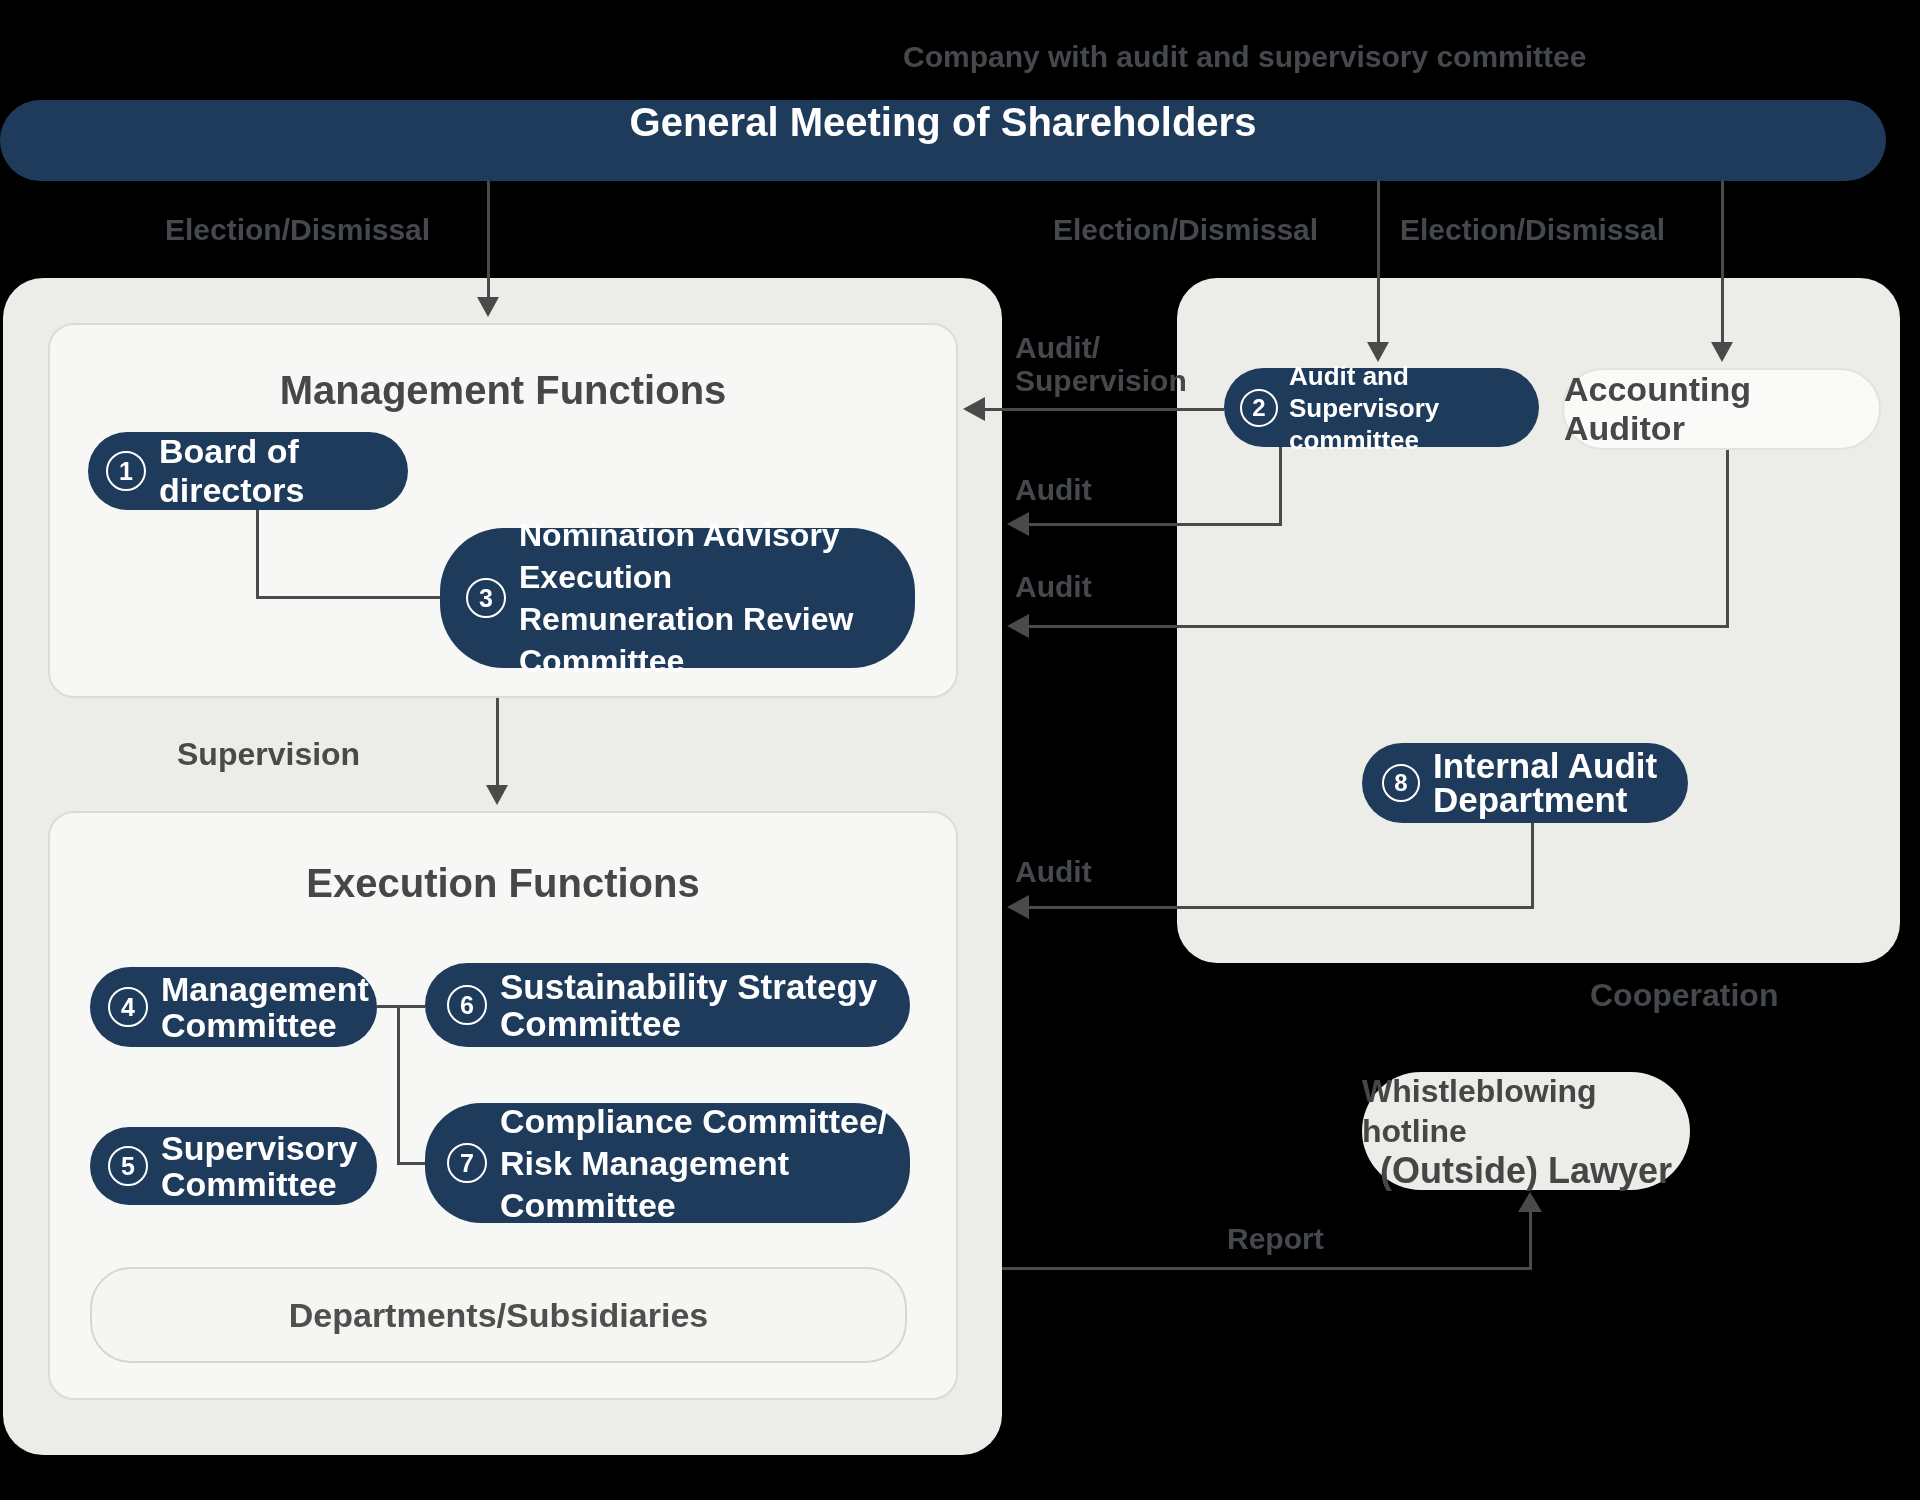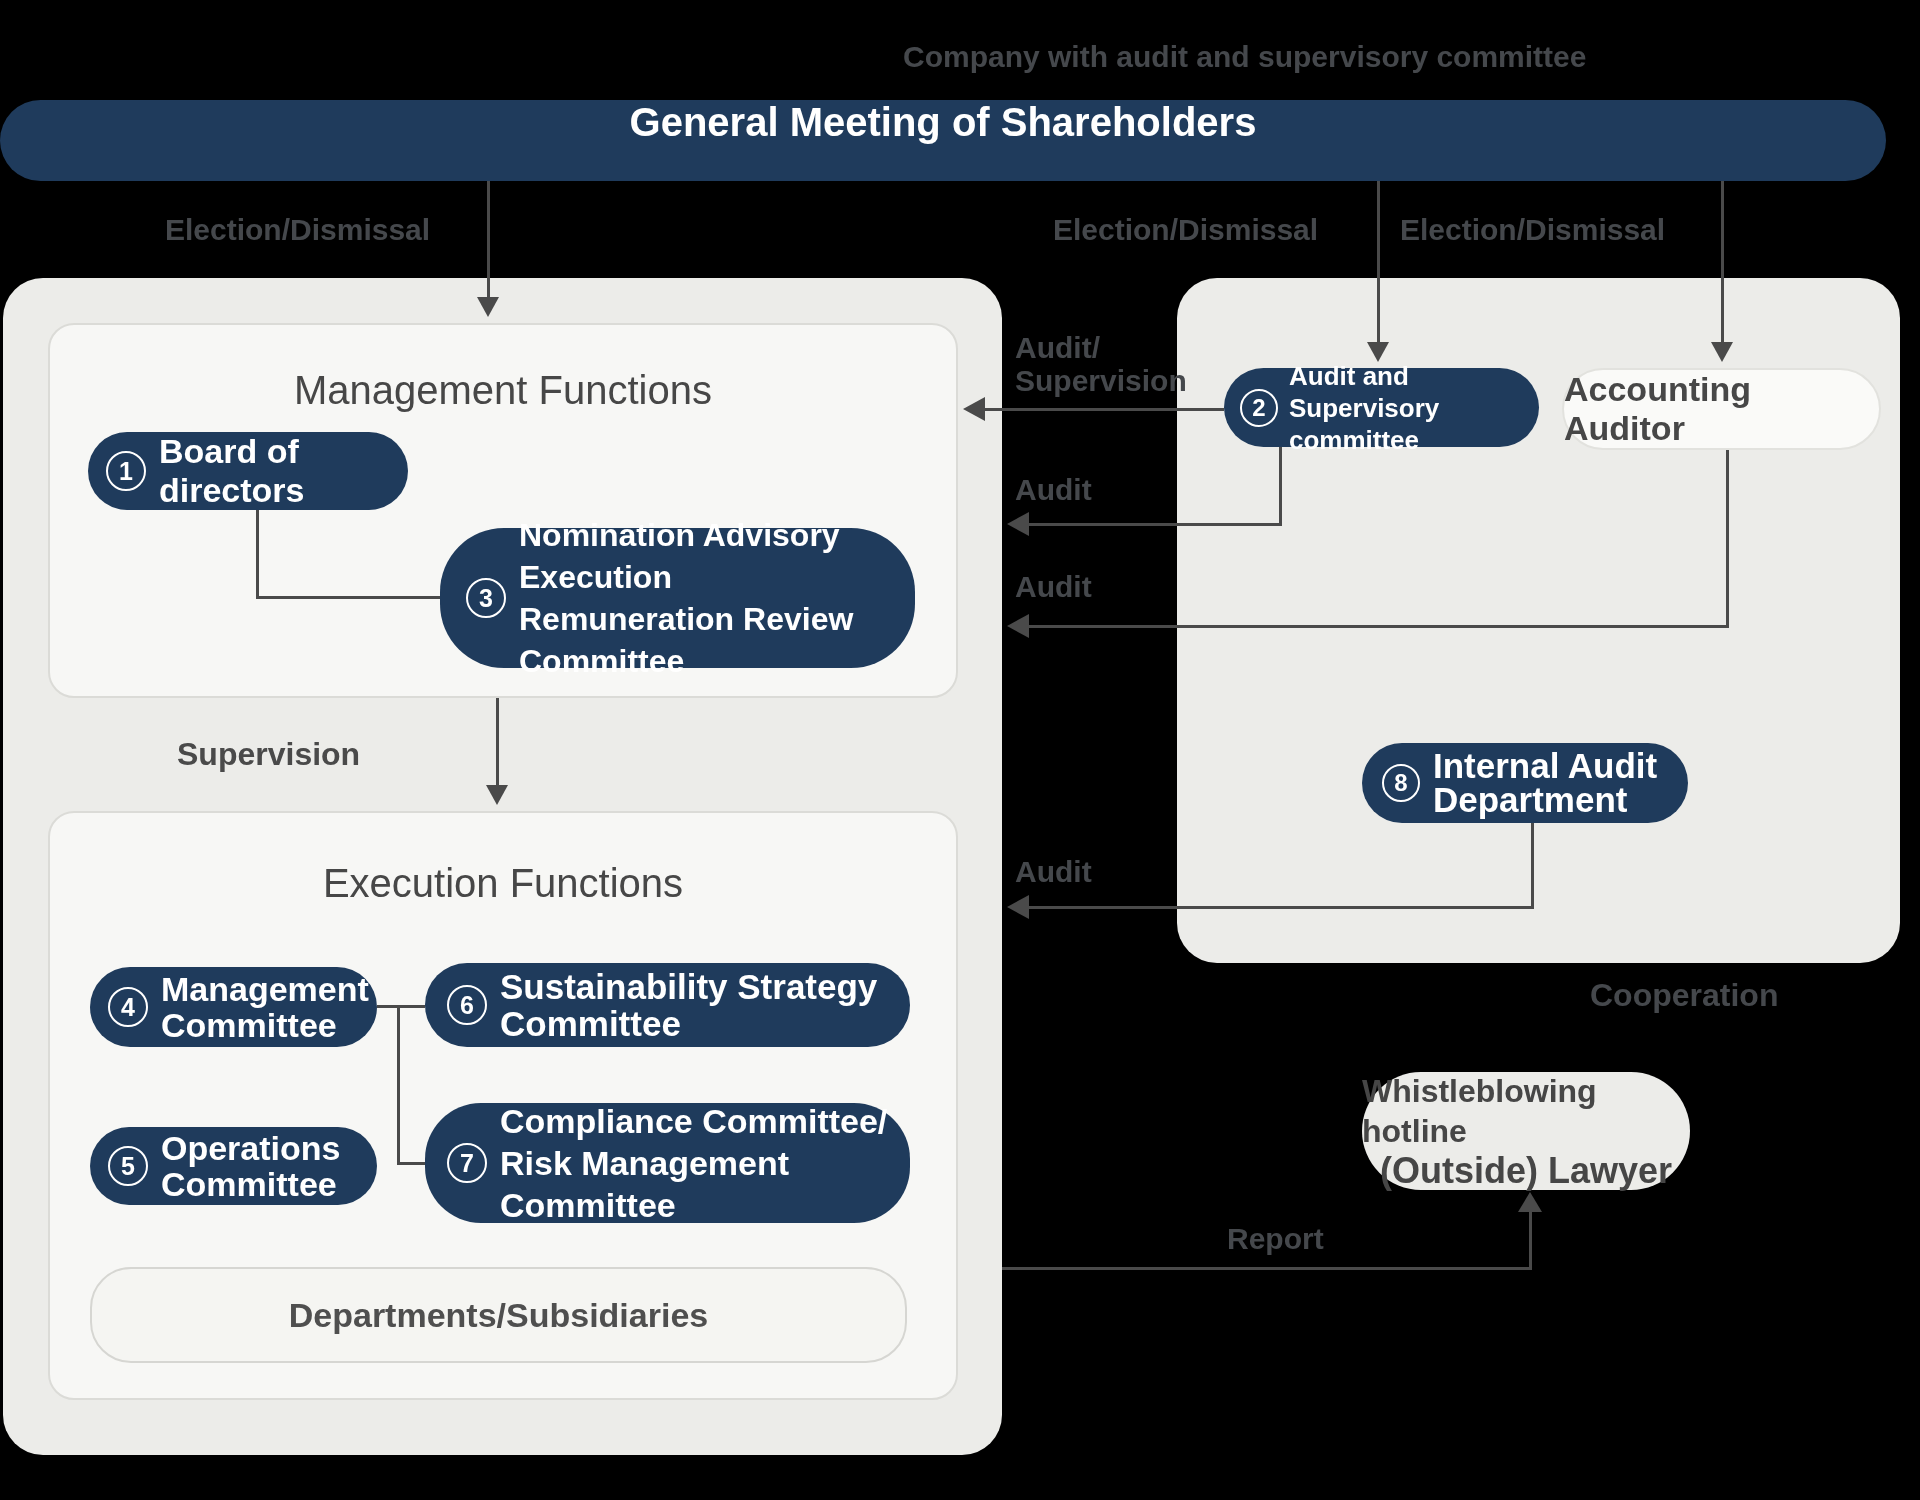--- a/index.html
+++ b/index.html
@@ -2,21 +2,21 @@
 <html><head>
 <meta charset="utf-8">
 <style>
   html,body{margin:0;padding:0;background:#000;}
   #stage{position:relative;width:1920px;height:1500px;background:#000;overflow:hidden;
          font-family:"Liberation Sans",sans-serif;-webkit-font-smoothing:antialiased;}
   .abs{position:absolute;}
   
   .gray-box{position:absolute;background:#ECECE9;border-radius:40px;}
   .white-box{position:absolute;background:#F7F7F5;border:2px solid #DBDBD7;border-radius:26px;box-sizing:border-box;}
-  .box-title{position:absolute;text-align:center;font-size:40px;font-weight:400;color:#474747;}
+  .box-title{position:absolute;text-align:center;font-size:40px;font-weight:700;color:#474747;}
   
   .navy-pill{position:absolute;background:#1F3B5C;color:#fff;display:flex;align-items:center;box-sizing:border-box;}
   .light-pill{position:absolute;background:#FAFAF8;border:2px solid #E2E2DE;box-sizing:border-box;
               display:flex;align-items:center;justify-content:center;color:#474747;font-weight:700;}
   .circ{display:inline-flex;flex:0 0 auto;align-items:center;justify-content:center;
         width:40px;height:40px;border:2.5px solid #fff;border-radius:50%;
         font-size:25px;font-weight:700;box-sizing:border-box;}
   .pill-lines{text-align:left;font-weight:700;}
   
   .hline,.vline{position:absolute;background:#4A4A4A;}
@@ -127,21 +127,21 @@
     <span class="circ">6</span>
     <div class="pill-lines" style="font-size:35px;line-height:37px;">
       <div>Sustainability Strategy</div>
       <div>Committee</div>
     </div>
   </div>
 
   <div class="navy-pill" style="left:90px;top:1127px;width:287px;height:78px;border-radius:39px;padding-left:18px;gap:13px;">
     <span class="circ">5</span>
     <div class="pill-lines" style="font-size:34px;line-height:36px;">
-      <div>Operations</div>
+      <div>Supervisory</div>
       <div>Committee</div>
     </div>
   </div>
 
   <div class="navy-pill" style="left:425px;top:1103px;width:485px;height:120px;border-radius:56px;padding-left:22px;gap:13px;">
     <span class="circ">7</span>
     <div class="pill-lines" style="font-size:34px;line-height:42px;">
       <div>Compliance Committee/</div>
       <div>Risk Management Committee</div>
     </div>

